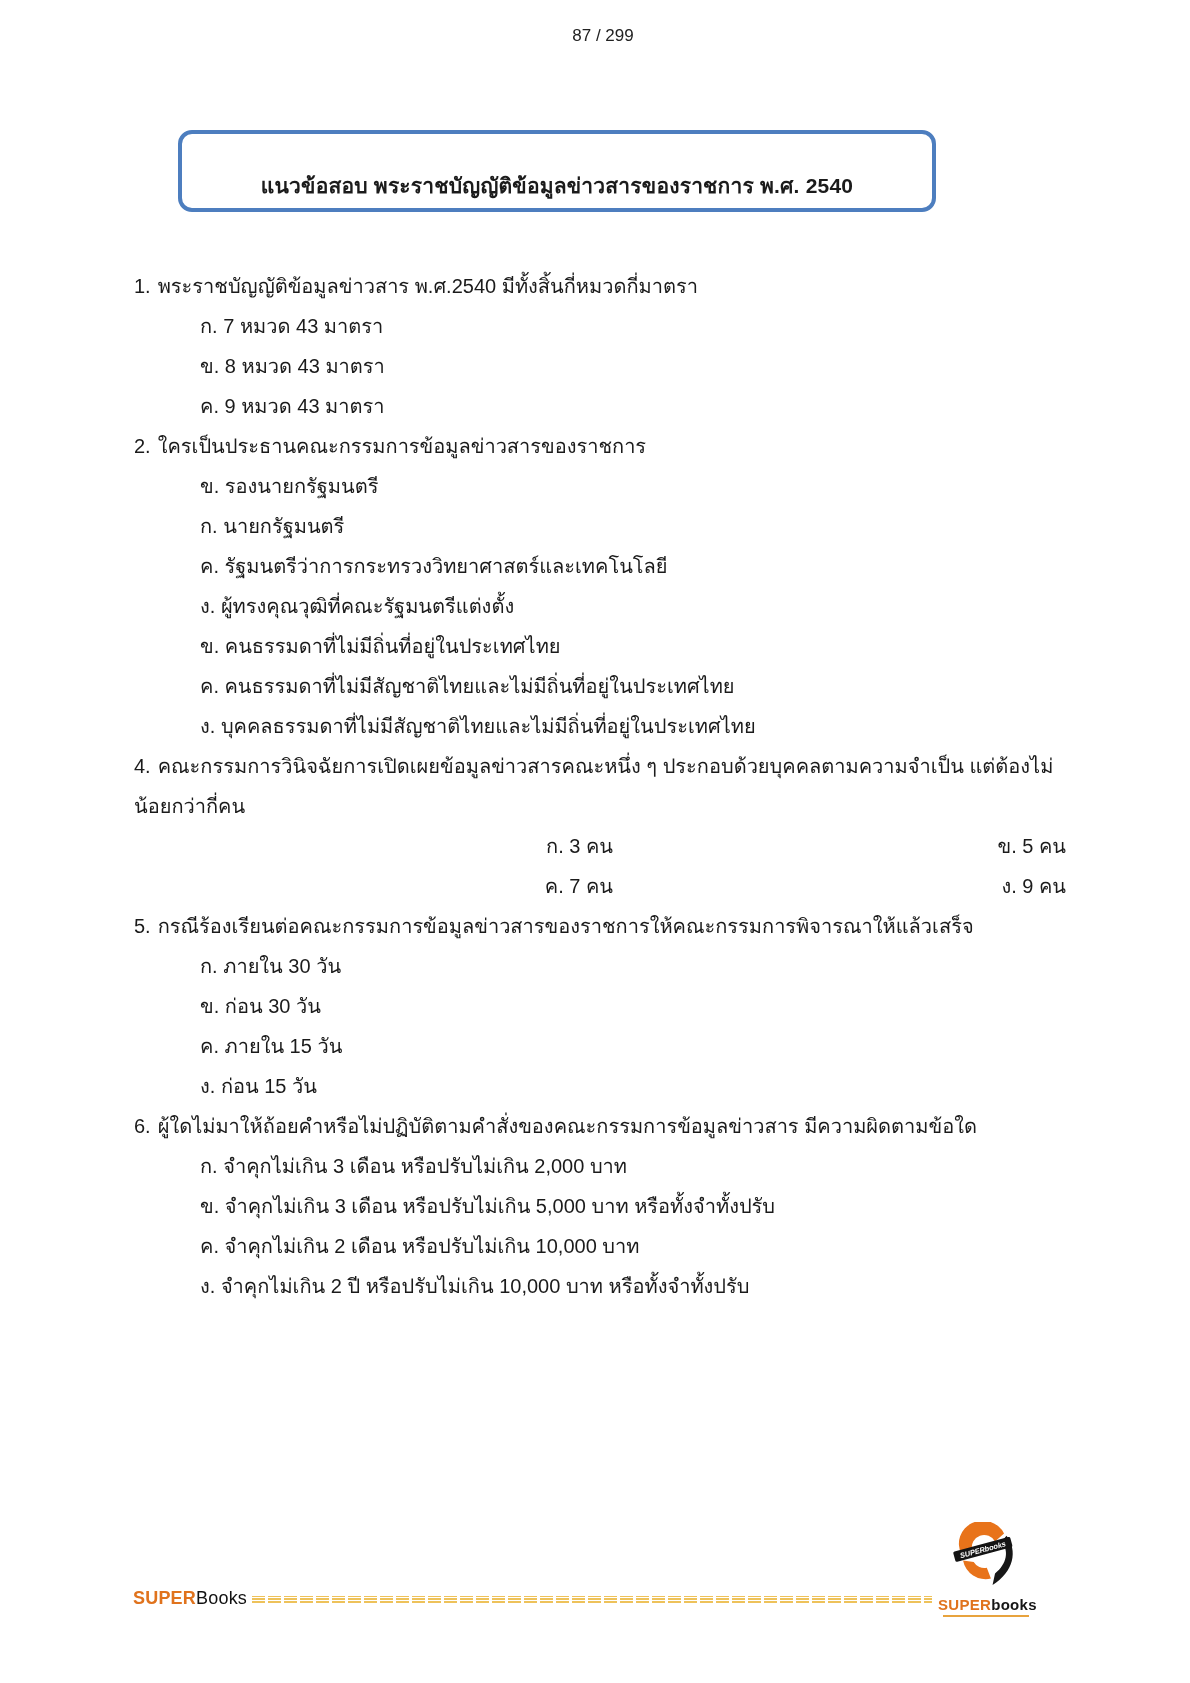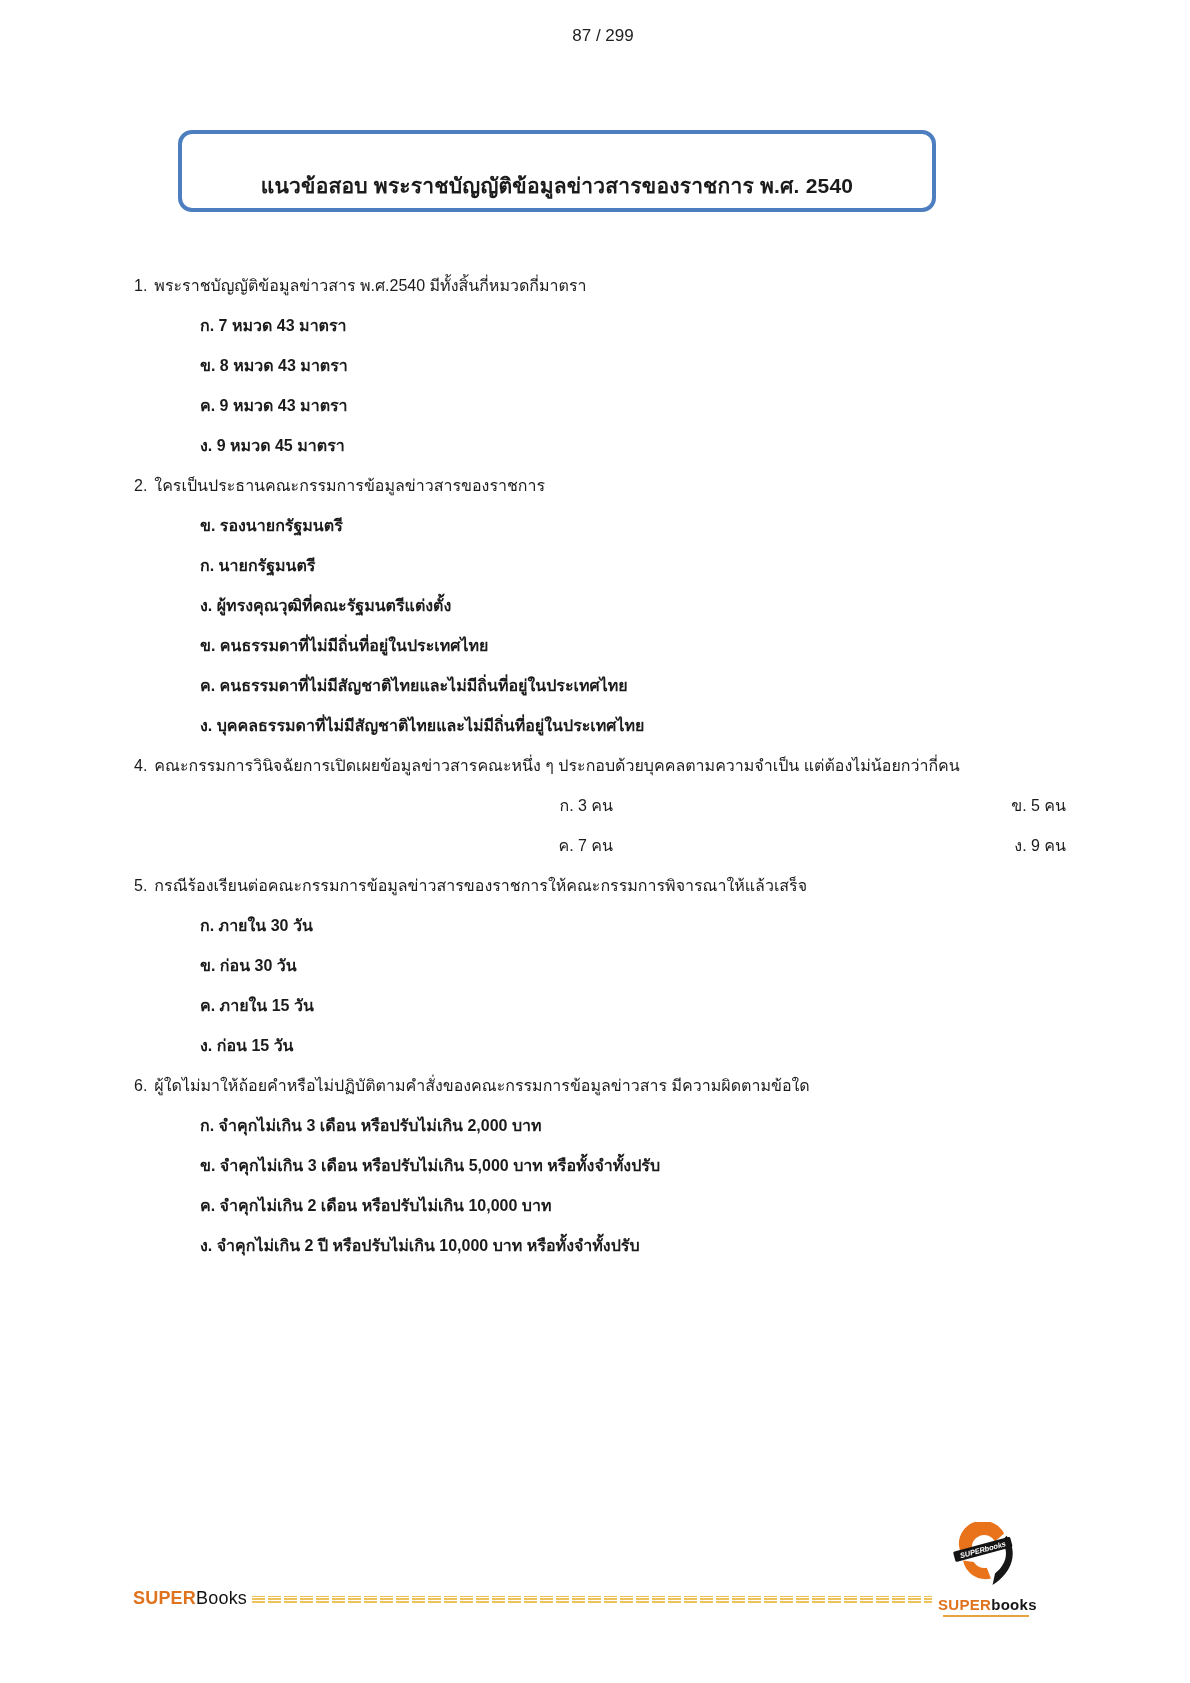--- a/index.html
+++ b/index.html
@@ -11,24 +11,24 @@
     position:absolute; top:26px; left:16px; right:0; text-align:center;
     font-size:17px; color:#222;
   }
   .title-box {
     position:absolute; left:178px; top:130px; width:750px; height:74px;
     border:4px solid #4d7ebf; border-radius:14px;
     display:flex; align-items:center; justify-content:center; background:#fff;
   }
   .title-text { font-size:21px; font-weight:bold; letter-spacing:0.2px;margin-top:29px; }
 
-  .content { position:absolute; left:134px; top:266px; width:932px; font-size:16px; }
+  .content { position:absolute; left:134px; top:266px; width:932px; font-size:20px; }
   .line { line-height:40px; }
   .qnum { margin-right:7px; }
-  .option { padding-left:66px;font-weight:bold; }
+  .option { padding-left:66px; }
   .option-grid { display:grid; grid-template-columns:413px 1fr; padding-left:66px; }
   .option-grid .cell { line-height:40px;text-align:right; }
 
   .footer-left {
     position:absolute; left:133px; top:1588px; font-size:18px; letter-spacing:0.2px;
   }
   .brand-super { color:#e0731d; font-weight:bold; }
   .brand-books { color:#111; }
 
   .dash-line {
@@ -59,27 +59,27 @@
   </div>
 
   <div class="content">
 
     <div class="line">
       <span class="qnum">1.</span><span>พระราชบัญญัติข้อมูลข่าวสาร พ.ศ.2540 มีทั้งสิ้นกี่หมวดกี่มาตรา</span>
     </div>
     <div class="line option">ก. 7 หมวด 43 มาตรา</div>
     <div class="line option">ข. 8 หมวด 43 มาตรา</div>
     <div class="line option">ค. 9 หมวด 43 มาตรา</div>
-    <div class="line option">ง. 9 หมวด 45 มาตรา</div>
 
     <div class="line">
       <span class="qnum">2.</span><span>ใครเป็นประธานคณะกรรมการข้อมูลข่าวสารของราชการ</span>
     </div>
     <div class="line option">ข. รองนายกรัฐมนตรี</div>
     <div class="line option">ก. นายกรัฐมนตรี</div>
+    <div class="line option">ค. รัฐมนตรีว่าการกระทรวงวิทยาศาสตร์และเทคโนโลยี</div>
     <div class="line option">ง. ผู้ทรงคุณวุฒิที่คณะรัฐมนตรีแต่งตั้ง</div>
 
     <div class="line option">ข. คนธรรมดาที่ไม่มีถิ่นที่อยู่ในประเทศไทย</div>
     <div class="line option">ค. คนธรรมดาที่ไม่มีสัญชาติไทยและไม่มีถิ่นที่อยู่ในประเทศไทย</div>
     <div class="line option">ง. บุคคลธรรมดาที่ไม่มีสัญชาติไทยและไม่มีถิ่นที่อยู่ในประเทศไทย</div>
 
     <div class="line">
       <span class="qnum">4.</span><span>คณะกรรมการวินิจฉัยการเปิดเผยข้อมูลข่าวสารคณะหนึ่ง ๆ ประกอบด้วยบุคคลตามความจำเป็น แต่ต้องไม่น้อยกว่ากี่คน</span>
     </div>
     <div class="option-grid">

